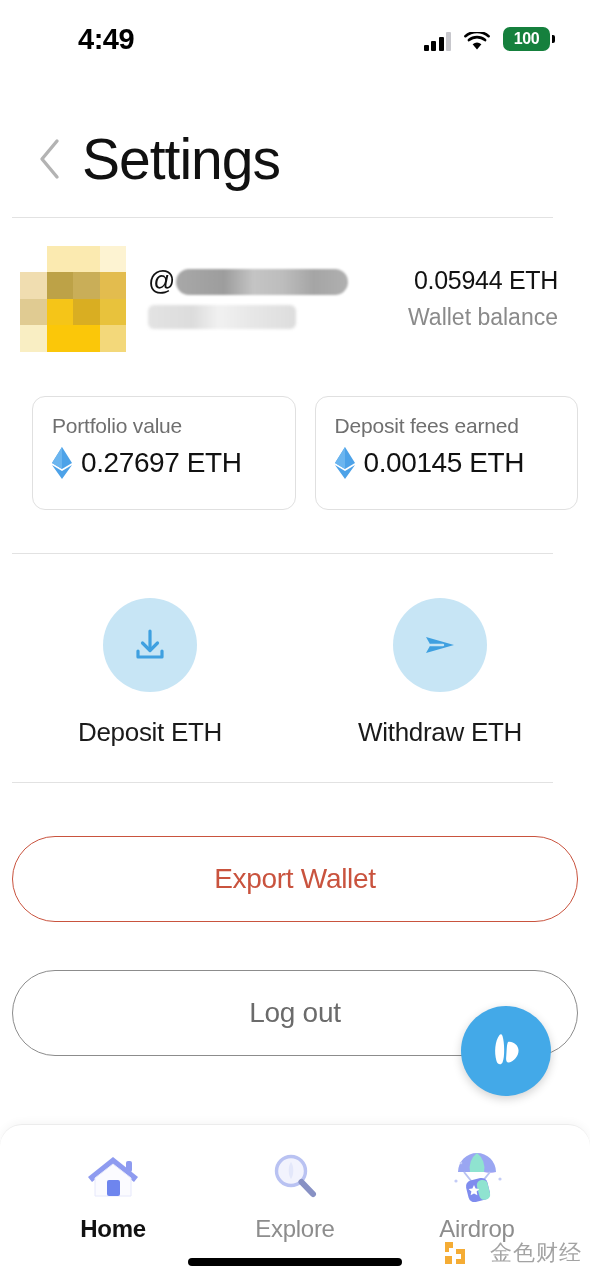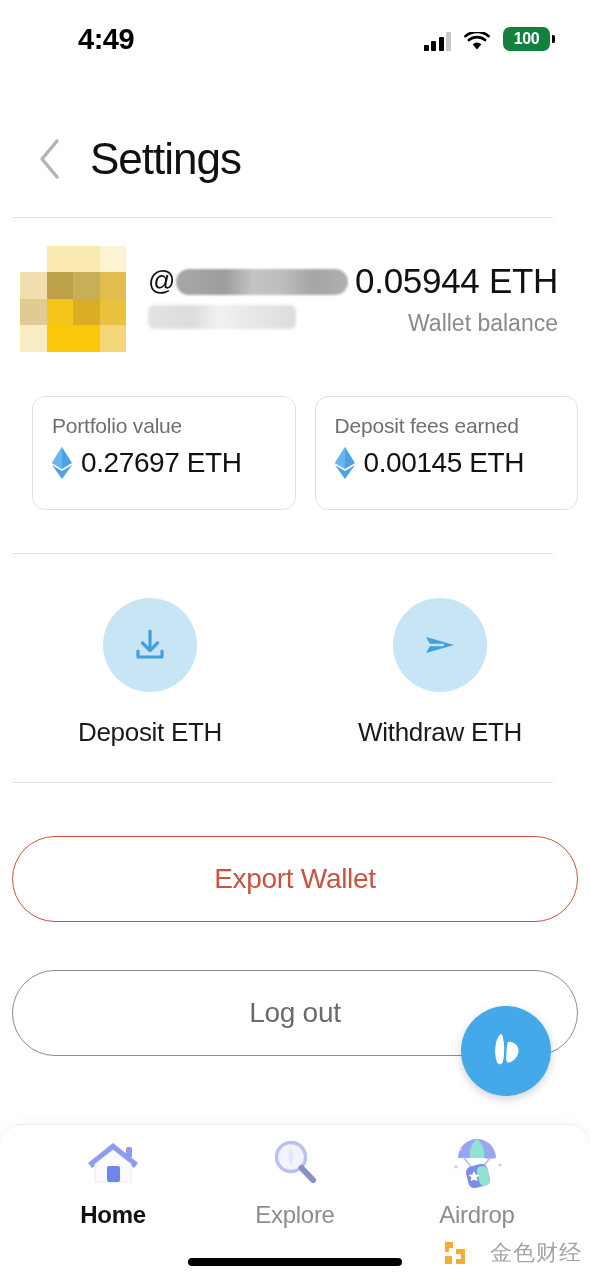--- a/index.html
+++ b/index.html
@@ -60,23 +60,23 @@
     width: 590px; height: 82px;
     display: flex; align-items: center;
   }
   .back-btn {
     width: 60px; height: 60px;
     margin-left: 20px;
     display: flex; align-items: center; justify-content: center;
     cursor: pointer;
   }
   .page-title {
-    font-size: 44px; font-weight: 400;
+    font-size: 57px; font-weight: 400;
     color: #111; letter-spacing: -1px;
-    margin-left: 10px;
+    margin-left: 2px;
   }
 
   .divider {
     position: absolute; left: 12px;
     width: 541px; height: 1px;
     background: #e2e2e2;
   }
   .div-1 { top: 217px; }
   .div-2 { top: 553px; }
   .div-3 { top: 782px; }
@@ -129,21 +129,21 @@
     filter: blur(1.2px);
   }
   .redact-sub {
     width: 148px; height: 24px;
     border-radius: 6px;
     background: linear-gradient(90deg,#e3e3e3 0%,#dcdcdc 30%,#f1f1f1 48%,#e7e7e7 70%,#dddddd 100%);
     filter: blur(1.6px);
   }
   .balance-block { text-align: right; }
   .balance-value {
-    font-size: 35px; color: #111; font-weight: 400;
+    font-size: 25px; color: #111; font-weight: 400;
     letter-spacing: -0.3px;
   }
   .balance-label {
     font-size: 23px; color: #8a8a8a; margin-top: 9px;
   }
 
   
   .stats {
     position: absolute; top: 396px; left: 12px;
     width: 566px;
@@ -226,21 +226,21 @@
 
   
   .bottomnav {
     position: absolute; left: 0; top: 1124px;
     width: 590px; height: 156px;
     background: #fff;
     border-top: 1px solid #ececec;
     border-radius: 22px 22px 0 0;
     box-shadow: 0 -2px 8px rgba(0,0,0,.04);
     display: flex;
-    padding: 8px 22px 0 22px;
+    padding: 22px 22px 0 22px;
   }
   .navitem {
     flex: 1; text-align: center; cursor: pointer;
   }
   .nav-icon {
     height: 60px;
     display: flex; align-items: center; justify-content: center;
   }
   .nav-label {
     margin-top: 8px;

